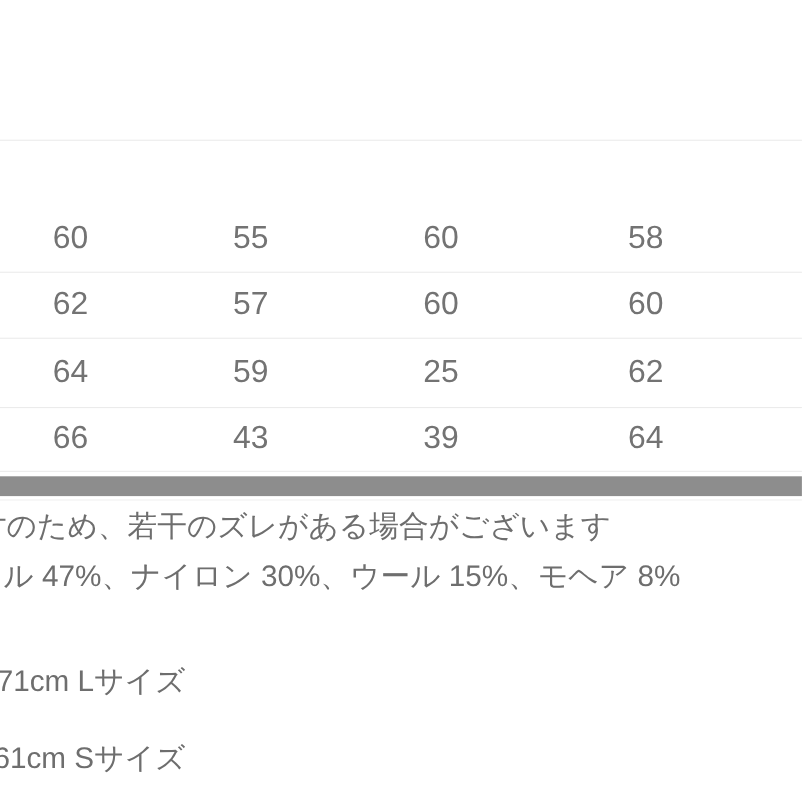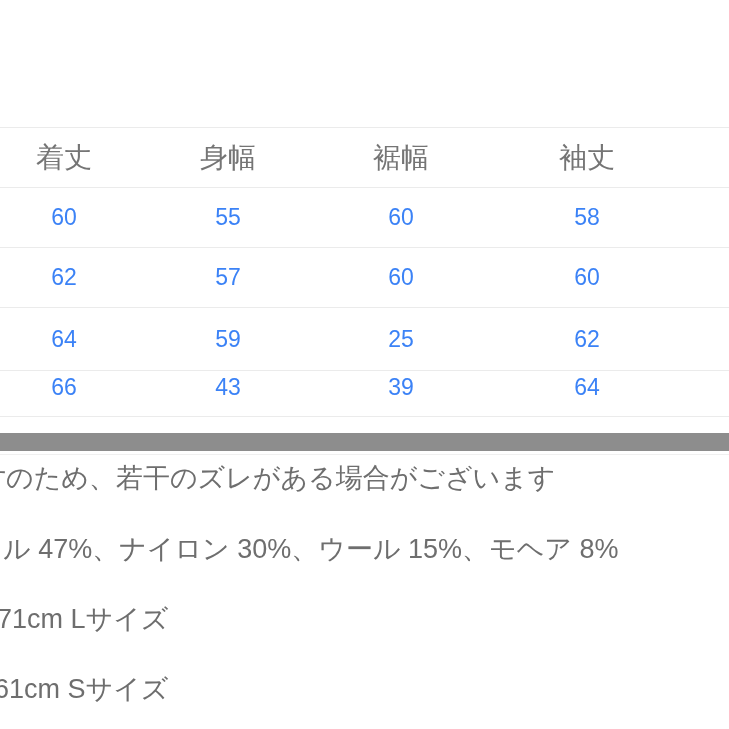--- a/index.html
+++ b/index.html
@@ -14,62 +14,56 @@
   
   .size-table{
     position:absolute; left:0; top:127px; width:729px; height:300px;
     border-top:1px solid #ebebeb;
   }
   .trow{position:absolute; left:0; right:0; border-bottom:1px solid #ebebeb;}
   .thead{top:0;    height:59px;}
   .r0   {top:59px; height:60px;}
   .r1   {top:119px;height:60px;}
   .r2   {top:179px;height:63px;}
-  .r3   {top:230px;height:58px;}
+  .r3   {top:242px;height:58px;}
   .cell{
     position:absolute; top:50%;
     transform:translate(-50%,-50%);
-    color:#3b82f6; font-size:23px; white-space:nowrap;
+    color:#737373; font-size:29px; white-space:nowrap;
   }
   .thead .cell{color:#757575; font-size:28px;}
   .c0{left:64px;} .c1{left:228px;} .c2{left:401px;} .c3{left:587px;}
 
   
   .hscrollbar{
     position:absolute; left:0; top:433px; width:729px; height:18px;
     background:#8d8d8d;
   }
   .track-line{
     position:absolute; left:0; top:454px; width:729px; height:1px;
     background:#f0f0f0;
   }
 
   
   .note{
     position:absolute; margin:0;
     color:#6e6e6e; font-size:27px; line-height:28px; white-space:nowrap;
   }
   .n1{top:464px; left:-21px;}
-  .n2{top:535px; left:3px;}
+  .n2{top:510px; left:3px;}
   .n3{top:605px; left:-3px;}
   .n4{top:675px; left:-6px;}
 </style>
 </head>
 <body>
 
 <div class="stage">
 
   <div class="size-table">
 
-    <div class="trow thead">
-      <span class="cell c0">着丈</span>
-      <span class="cell c1">身幅</span>
-      <span class="cell c2">裾幅</span>
-      <span class="cell c3">袖丈</span>
-    </div>
 
     <div class="trow r0">
       <span class="cell c0">60</span>
       <span class="cell c1">55</span>
       <span class="cell c2">60</span>
       <span class="cell c3">58</span>
     </div>
 
     <div class="trow r1">
       <span class="cell c0">62</span>

